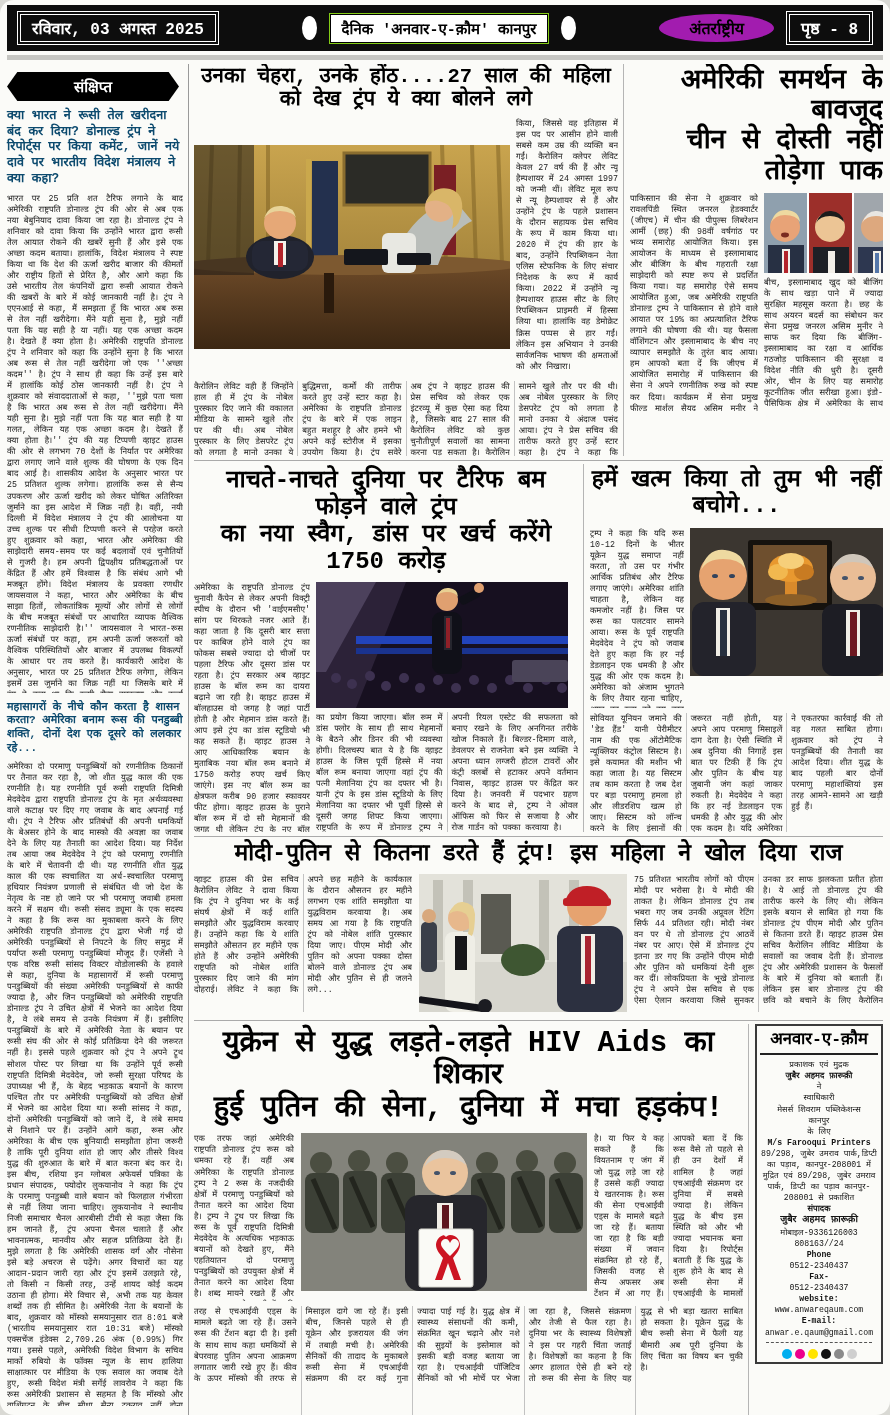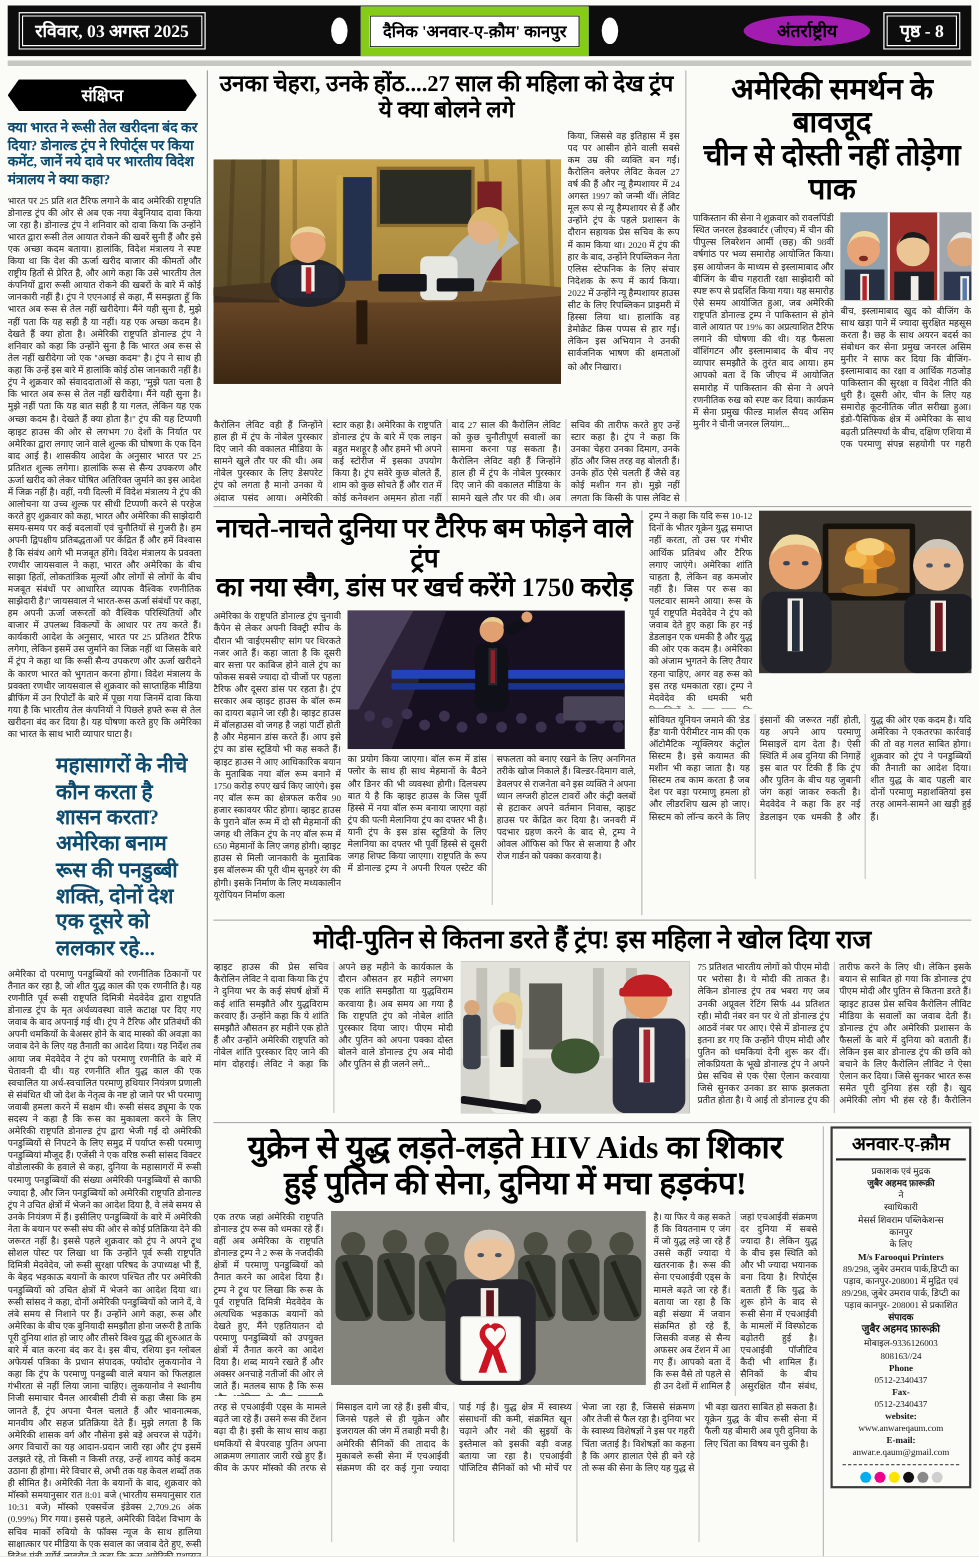--- a/index.html
+++ b/index.html
@@ -1,23 +1,23 @@
 <!DOCTYPE html>
 <html><head>
 <meta charset="utf-8">
 <style>
   html,body{margin:0;padding:0;background:#d9d9d4;}
   .page{position:relative;width:890px;height:1415px;background:#fbfbf8;margin:0 auto;overflow:hidden;
-        font-family:Liberation Serif, serif;color:#141414;}
+        font-family:Liberation Mono, monospace;color:#141414;border-radius:14px;}
   
   .masthead{height:46px;background:#0d0d0d;margin:5px 7px 0 7px;display:flex;align-items:center;padding:0 10px;gap:12px;}
   .mh-date,.mh-page{color:#fff;font-weight:bold;font-size:16px;padding:5px 14px;border:1px solid #fff;
         box-shadow:inset 0 0 0 2px #0d0d0d, inset 0 0 0 3px #fff;white-space:nowrap;}
   .mh-bullet{width:15px;height:24px;background:#fff;border-radius:50%;flex:none;}
-  .mh-paper{background:#fff;color:#000;font-weight:bold;font-size:15px;padding:4px 12px;border:8px solid #84cc16;
+  .mh-paper{background:#fff;color:#000;font-weight:bold;font-size:15px;padding:4px 12px;border:1px solid #84cc16;
         box-shadow:inset 0 0 0 1px #000;white-space:nowrap;}
   .mh-section{background:#a21caf;color:#000;font-weight:bold;font-size:16px;padding:3px 30px;border-radius:50%;white-space:nowrap;}
   .mh-spacer{flex:1;}
   .mh-underline{height:5px;background:#c6c6c2;margin:4px 7px 4px 7px;}
   
   .content{display:flex;padding:0 7px;gap:5px;align-items:stretch;}
   .leftcol{width:176px;flex:none;border-right:1px solid #9a9a9a;padding-right:5px;}
   .main{flex:1;min-width:0;display:flex;flex-direction:column;}
   .bt{font-size:8.3px;line-height:1.33;text-align:justify;color:#1c1c1c;}
   .clip{overflow:hidden;}
@@ -26,21 +26,21 @@
   .cols4{column-count:4;column-gap:9px;column-rule:1px solid #c2c2c2;}
   .cols5{column-count:5;column-gap:9px;column-rule:1px solid #c2c2c2;}
   .photo{display:block;background:#888;}
   
   .banner{background:#000000;color:#fff;font-weight:bold;font-size:15px;text-align:center;padding:4px 0;
           margin:8px 4px 8px 0;clip-path:polygon(0 50%,6% 0,94% 0,100% 50%,94% 100%,6% 100%);}
   .lc-head{font-weight:bold;font-size:12.6px;line-height:1.25;margin:4px 0 5px 0;color:#0c4a6e;}
   
   .hl-center{font-weight:bold;color:#000;text-align:center;line-height:1.12;}
   .hl-trumpface{font-size:20.5px;margin:2px 0 6px 0;}
-  .hl-pak{font-size:27px;margin:2px 0 6px 0;}
+  .hl-pak{font-size:27px;margin:2px 0 6px 0;text-align:right;}
   .hl-dance{font-size:24px;margin:4px 0 6px 0;}
   .hl-khatm{font-size:23px;margin:4px 0 8px 0;}
   .hl-modi{font-size:23px;margin:3px 0 6px 0;}
   .hl-hiv{font-size:29px;margin:4px 0 8px 0;}
   
   .row1{display:flex;gap:6px;border-bottom:1px solid #aaa;padding-bottom:4px;}
   .art-trumpface{width:424px;flex:none;border-right:1px solid #b5b5b5;padding-right:5px;}
   .tf-mid{display:flex;gap:6px;align-items:center;}
   .art-pak{flex:1;min-width:0;}
   .pak-mid{display:flex;gap:6px;}
@@ -80,21 +80,21 @@
     <div class="mh-page">पृष्ठ - 8</div>
   </header>
   <div class="mh-underline"></div>
 
   <div class="content">
 
     <aside class="leftcol">
       <div class="banner">संक्षिप्त</div>
       <div class="lc-head">क्या भारत ने रूसी तेल खरीदना बंद कर दिया? डोनाल्ड ट्रंप ने रिपोर्ट्स पर किया कमेंट, जानें नये दावे पर भारतीय विदेश मंत्रालय ने क्या कहा?</div>
       <div class="bt clip" style="height:500px;">भारत पर 25 प्रति शत टैरिफ लगाने के बाद अमेरिकी राष्ट्रपति डोनाल्ड ट्रंप की ओर से अब एक नया बेबुनियाद दावा किया जा रहा है। डोनाल्ड ट्रंप ने शनिवार को दावा किया कि उन्होंने भारत द्वारा रूसी तेल आयात रोकने की खबरें सुनी हैं और इसे एक अच्छा कदम बताया। हालांकि, विदेश मंत्रालय ने स्पष्ट किया था कि देश की ऊर्जा खरीद बाजार की कीमतों और राष्ट्रीय हितों से प्रेरित है, और आगे कहा कि उसे भारतीय तेल कंपनियों द्वारा रूसी आयात रोकने की खबरों के बारे में कोई जानकारी नहीं है। ट्रंप ने एएनआई से कहा, मैं समझता हूँ कि भारत अब रूस से तेल नहीं खरीदेगा। मैंने यही सुना है, मुझे नहीं पता कि यह सही है या नहीं। यह एक अच्छा कदम है। देखते हैं क्या होता है। अमेरिकी राष्ट्रपति डोनाल्ड ट्रंप ने शनिवार को कहा कि उन्होंने सुना है कि भारत अब रूस से तेल नहीं खरीदेगा जो एक ''अच्छा कदम'' है। ट्रंप ने साथ ही कहा कि उन्हें इस बारे में हालांकि कोई ठोस जानकारी नहीं है। ट्रंप ने शुक्रवार को संवाददाताओं से कहा, ''मुझे पता चला है कि भारत अब रूस से तेल नहीं खरीदेगा। मैंने यही सुना है। मुझे नहीं पता कि यह बात सही है या गलत, लेकिन यह एक अच्छा कदम है। देखते हैं क्या होता है।'' ट्रंप की यह टिप्पणी व्हाइट हाउस की ओर से लगभग 70 देशों के निर्यात पर अमेरिका द्वारा लगाए जाने वाले शुल्क की घोषणा के एक दिन बाद आई है। शासकीय आदेश के अनुसार भारत पर 25 प्रतिशत शुल्क लगेगा। हालांकि रूस से सैन्य उपकरण और ऊर्जा खरीद को लेकर घोषित अतिरिक्त जुर्माने का इस आदेश में जिक्र नहीं है। वहीं, नयी दिल्ली में विदेश मंत्रालय ने ट्रंप की आलोचना या उच्च शुल्क पर सीधी टिप्पणी करने से परहेज करते हुए शुक्रवार को कहा, भारत और अमेरिका की साझेदारी समय-समय पर कई बदलावों एवं चुनौतियों से गुजरी है। हम अपनी द्विपक्षीय प्रतिबद्धताओं पर केंद्रित हैं और हमें विश्वास है कि संबंध आगे भी मजबूत होंगे। विदेश मंत्रालय के प्रवक्ता रणधीर जायसवाल ने कहा, भारत और अमेरिका के बीच साझा हितों, लोकतांत्रिक मूल्यों और लोगों से लोगों के बीच मजबूत संबंधों पर आधारित व्यापक वैश्विक रणनीतिक साझेदारी है।'' जायसवाल ने भारत-रूस ऊर्जा संबंधों पर कहा, हम अपनी ऊर्जा जरूरतों को वैश्विक परिस्थितियों और बाजार में उपलब्ध विकल्पों के आधार पर तय करते हैं। कार्यकारी आदेश के अनुसार, भारत पर 25 प्रतिशत टैरिफ लगेगा, लेकिन इसमें उस जुर्माने का जिक्र नहीं था जिसके बारे में ट्रंप ने कहा था कि रूसी सैन्य उपकरण और ऊर्जा खरीदने के कारण भारत को भुगतान करना होगा। विदेश मंत्रालय के प्रवक्ता रणधीर जायसवाल से शुक्रवार को साप्ताहिक मीडिया ब्रीफिंग में उन रिपोर्टों के बारे में पूछा गया जिनमें दावा किया गया है कि भारतीय तेल कंपनियों ने पिछले हफ्ते रूस से तेल खरीदना बंद कर दिया है। यह घोषणा करते हुए कि अमेरिका का भारत के साथ भारी व्यापार घाटा है।</div>
-      <div class="lc-head" style="font-size:19px;margin-top:8px;margin-left:44px;">महासागरों के नीचे कौन करता है शासन करता? अमेरिका बनाम रूस की पनडुब्बी शक्ति, दोनों देश एक दूसरे को ललकार रहे...</div>
+      <div class="lc-head" style="font-size:11px;margin-top:8px;">महासागरों के नीचे कौन करता है शासन करता? अमेरिका बनाम रूस की पनडुब्बी शक्ति, दोनों देश एक दूसरे को ललकार रहे...</div>
       <div class="bt clip" style="height:645px;">अमेरिका दो परमाणु पनडुब्बियों को रणनीतिक ठिकानों पर तैनात कर रहा है, जो शीत युद्ध काल की एक रणनीति है। यह रणनीति पूर्व रूसी राष्ट्रपति दिमित्री मेदवेदेव द्वारा राष्ट्रपति डोनाल्ड ट्रंप के मृत अर्थव्यवस्था वाले कटाक्ष पर दिए गए जवाब के बाद अपनाई गई थी। ट्रंप ने टैरिफ और प्रतिबंधों की अपनी धमकियों के बेअसर होने के बाद मास्को की अवज्ञा का जवाब देने के लिए यह तैनाती का आदेश दिया। यह निर्देश तब आया जब मेदवेदेव ने ट्रंप को परमाणु रणनीति के बारे में चेतावनी दी थी। यह रणनीति शीत युद्ध काल की एक स्वचालित या अर्ध-स्वचालित परमाणु हथियार नियंत्रण प्रणाली से संबंधित थी जो देश के नेतृत्व के नष्ट हो जाने पर भी परमाणु जवाबी हमला करने में सक्षम थी। रूसी संसद ड्यूमा के एक सदस्य ने कहा है कि रूस का मुकाबला करने के लिए अमेरिकी राष्ट्रपति डोनाल्ड ट्रंप द्वारा भेजी गई दो अमेरिकी पनडुब्बियों से निपटने के लिए समुद्र में पर्याप्त रूसी परमाणु पनडुब्बियां मौजूद हैं। एजेंसी ने एक वरिष्ठ रूसी सांसद विक्टर वोडोलास्की के हवाले से कहा, दुनिया के महासागरों में रूसी परमाणु पनडुब्बियों की संख्या अमेरिकी पनडुब्बियों से काफी ज्यादा है, और जिन पनडुब्बियों को अमेरिकी राष्ट्रपति डोनाल्ड ट्रंप ने उचित क्षेत्रों में भेजने का आदेश दिया है, वे लंबे समय से उनके नियंत्रण में हैं। इसीलिए पनडुब्बियों के बारे में अमेरिकी नेता के बयान पर रूसी संघ की ओर से कोई प्रतिक्रिया देने की जरूरत नहीं है। इससे पहले शुक्रवार को ट्रंप ने अपने ट्रूथ सोशल पोस्ट पर लिखा था कि उन्होंने पूर्व रूसी राष्ट्रपति दिमित्री मेदवेदेव, जो रूसी सुरक्षा परिषद के उपाध्यक्ष भी हैं, के बेहद भड़काऊ बयानों के कारण पश्चित तौर पर अमेरिकी पनडुब्बियों को उचित क्षेत्रों में भेजने का आदेश दिया था। रूसी सांसद ने कहा, दोनों अमेरिकी पनडुब्बियों को जाने दें, वे लंबे समय से निशाने पर हैं। उन्होंने आगे कहा, रूस और अमेरिका के बीच एक बुनियादी समझौता होना जरूरी है ताकि पूरी दुनिया शांत हो जाए और तीसरे विश्व युद्ध की शुरुआत के बारे में बात करना बंद कर दे। इस बीच, रशिया इन ग्लोबल अफेयर्स पत्रिका के प्रधान संपादक, फ्योदोर लुकयानोव ने कहा कि ट्रंप के परमाणु पनडुब्बी वाले बयान को फिलहाल गंभीरता से नहीं लिया जाना चाहिए। लुकयानोव ने स्थानीय निजी समाचार चैनल आरबीसी टीवी से कहा जैसा कि हम जानते हैं, ट्रंप अपना चैनल चलाते हैं और भावनात्मक, मानवीय और सहज प्रतिक्रिया देते हैं। मुझे लगता है कि अमेरिकी शासक वर्ग और नौसेना इसे बड़े अचरज से पढ़ेंगे। अगर विचारों का यह आदान-प्रदान जारी रहा और ट्रंप इसमें उलझते रहे, तो किसी न किसी तरह, उन्हें शायद कोई कदम उठाना ही होगा। मेरे विचार से, अभी तक यह केवल शब्दों तक ही सीमित है। अमेरिकी नेता के बयानों के बाद, शुक्रवार को मॉस्को समयानुसार रात 8:01 बजे (भारतीय समयानुसार रात 10:31 बजे) मॉस्को एक्सचेंज इंडेक्स 2,709.26 अंक (0.99%) गिर गया। इससे पहले, अमेरिकी विदेश विभाग के सचिव मार्को रुबियो के फॉक्स न्यूज के साथ हालिया साक्षात्कार पर मीडिया के एक सवाल का जवाब देते हुए, रूसी विदेश मंत्री सर्गेई लावरोव ने कहा कि रूस अमेरिकी प्रशासन से सहमत है कि मॉस्को और वाशिंगटन के बीच सीधा सैन्य टकराव नहीं होना चाहिए। लावरोव ने कहा जबकि यूरोपीय लोग यूक्रेन को नाटो में शामिल करने के लिए जोर-शोर से दबाव बना रहे हैं और रूस के साथ संभावित संघर्ष की तैयारी कर रहे हैं, अमेरिकी विदेश मंत्री मार्को रुबियो ने हाल ही में एक उम्मीदवाना रुख अपनाया है, और स्पष्ट रूप से कहा है। कि संयुक्त राज्य अमेरिका और रूस के बीच सीधे सैन्य टकराव से बचना चाहिए। हम इस स्थिति से पूरी तरह सहमत हैं। रचनात्मक रूसी-अमेरिकी संवाद के माध्यम से इस साझा समझ को बढ़ावा मिला है।</div>
       <div class="dots lc-dots">
           <span class="dot" style="background: rgb(0, 174, 239);"></span>
           <span class="dot" style="background: rgb(236, 0, 140);"></span>
           <span class="dot" style="background: rgb(255, 228, 0);"></span>
           <span class="dot" style="background: rgb(17, 17, 17);"></span>
           <span class="dot" style="background: rgb(138, 138, 138);"></span>
           <span class="dot" style="background: rgb(207, 207, 207);"></span>
         </div>
     </aside>
@@ -243,20 +243,21 @@
                   <rect x="142" y="16" width="22" height="9" rx="4" transform="rotate(-28 142 16)" fill="#101018"></rect>
                   <circle cx="163" cy="6" r="5" fill="#e0a070"></circle>
                 </g>
               </svg>
               <div class="bt cols2 clip" style="height:138px;margin-top:4px;">का प्रयोग किया जाएगा। बॉल रूम में डांस फ्लोर के साथ ही साथ मेहमानों के बैठने और डिनर की भी व्यवस्था होगी। दिलचस्प बात ये है कि व्हाइट हाउस के जिस पूर्वी हिस्से में नया बॉल रूम बनाया जाएगा वहां ट्रंप की पत्नी मेलानिया ट्रंप का दफ्तर भी है। यानी ट्रंप के इस डांस स्टूडियो के लिए मेलानिया का दफ्तर भी पूर्वी हिस्से से दूसरी जगह शिफ्ट किया जाएगा। राष्ट्रपति के रूप में डोनाल्ड ट्रम्प ने अपनी रियल एस्टेट की सफलता को बनाए रखने के लिए अनगिनत तरीके खोज निकाले हैं। बिल्डर-दिमाग वाले, डेवलपर से राजनेता बने इस व्यक्ति ने अपना ध्यान लग्जरी होटल टावरों और कंट्री क्लबों से हटाकर अपने वर्तमान निवास, व्हाइट हाउस पर केंद्रित कर दिया है। जनवरी में पदभार ग्रहण करने के बाद से, ट्रम्प ने ओवल ऑफिस को फिर से सजाया है और रोज गार्डन को पक्का करवाया है।</div>
             </div>
           </div>
         </section>
 
         <section class="art-khatm clip">
+          <h1 class="hl-center hl-khatm">हमें खत्म किया तो तुम भी नहीं बचोगे...</h1>
           <div class="khatm-mid">
             <div class="bt clip" style="width:94px;flex:none;height:180px;">ट्रम्प ने कहा कि यदि रूस 10-12 दिनों के भीतर यूक्रेन युद्ध समाप्त नहीं करता, तो उस पर गंभीर आर्थिक प्रतिबंध और टैरिफ लगाए जाएंगे। अमेरिका शांति चाहता है, लेकिन वह कमजोर नहीं है। जिस पर रूस का पलटवार सामने आया। रूस के पूर्व राष्ट्रपति मेदवेदेव ने ट्रंप को जवाब देते हुए कहा कि हर नई डेडलाइन एक धमकी है और युद्ध की ओर एक कदम है। अमेरिका को अंजाम भुगतने के लिए तैयार रहना चाहिए, अगर वह रूस को इस तरह धमकाता रहा। ट्रम्प ने मेदवेदेव की धमकी भरी टिप्पणियों के बाद कहा कि उन्होंने दो परमाणु पनडुब्बियों को उचित क्षेत्रों में तैनात करने का आदेश दिया। शब्द मायने रखते हैं।</div>
 
             <svg class="photo" width="198" height="148" viewBox="0 0 198 148" style="flex:none;">
               <rect width="198" height="148" fill="#3b3630"></rect>
               <rect x="58" y="12" width="84" height="70" rx="3" fill="#15120e"></rect>
               <rect x="63" y="17" width="74" height="58" fill="#6e4f2e"></rect>
               <g>
                 <rect x="95" y="46" width="12" height="26" fill="#d98a2b"></rect>
                 <ellipse cx="101" cy="40" rx="22" ry="14" fill="#e8982f"></ellipse>

